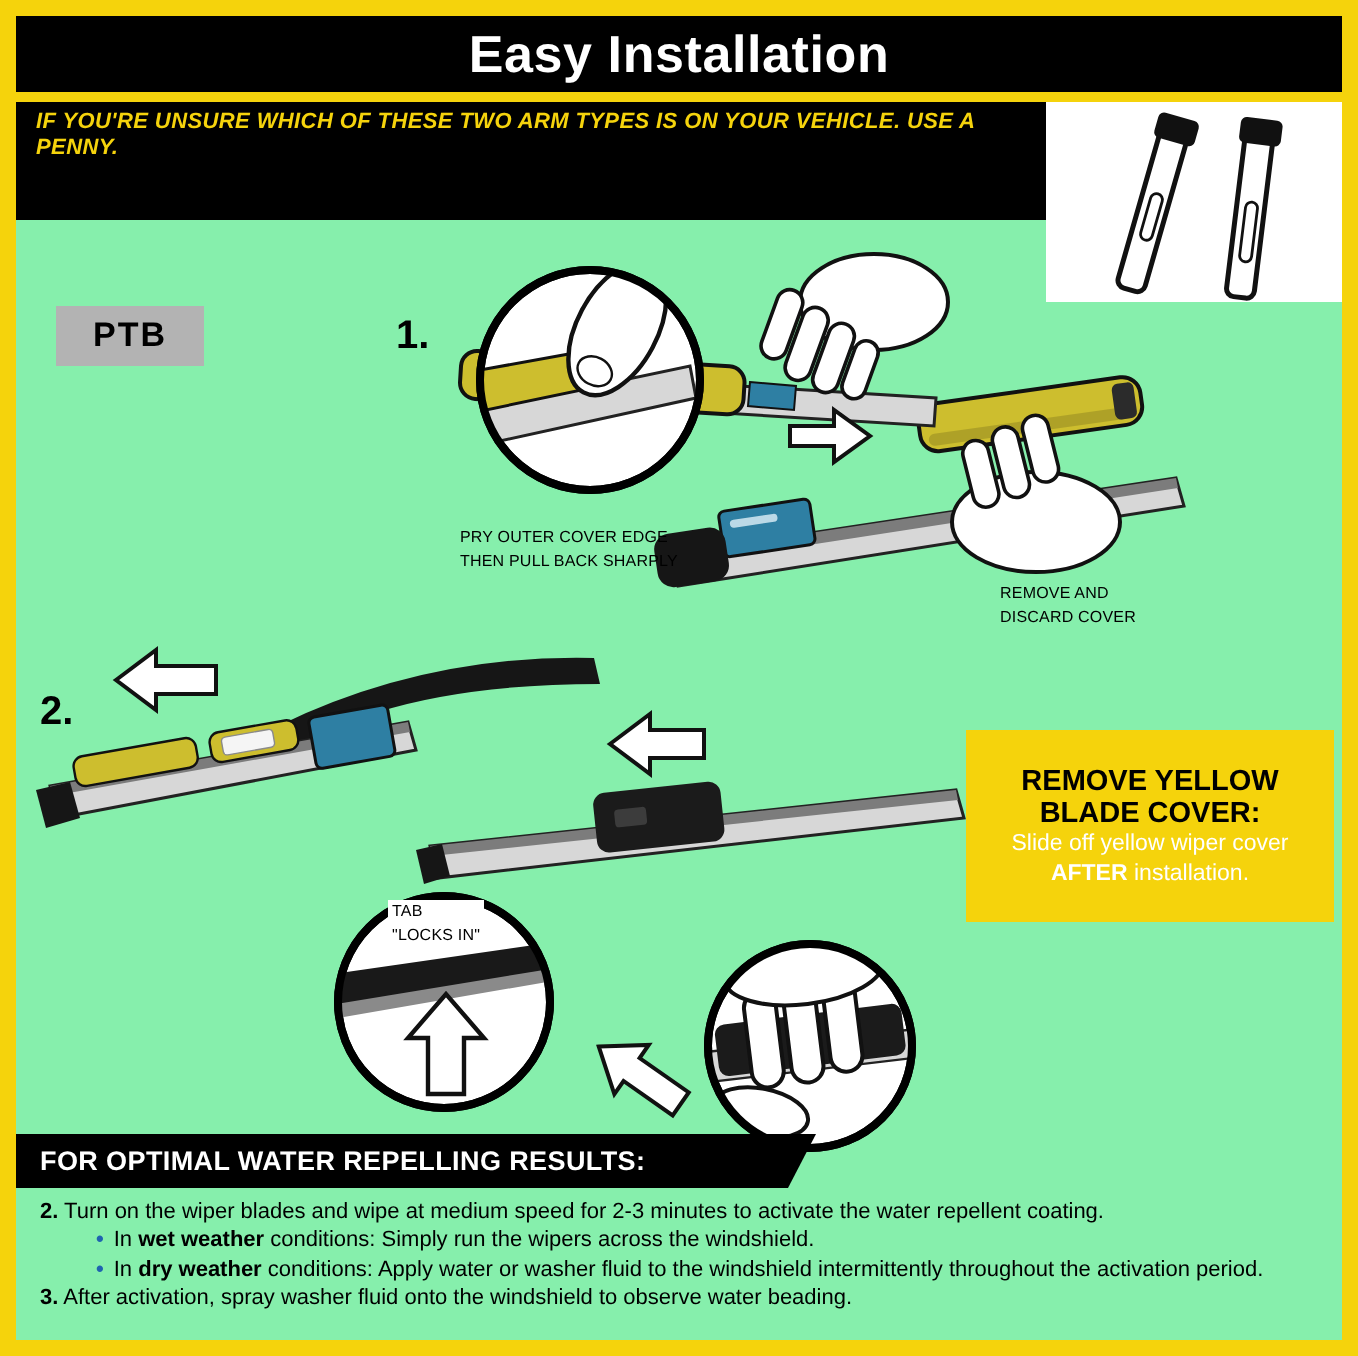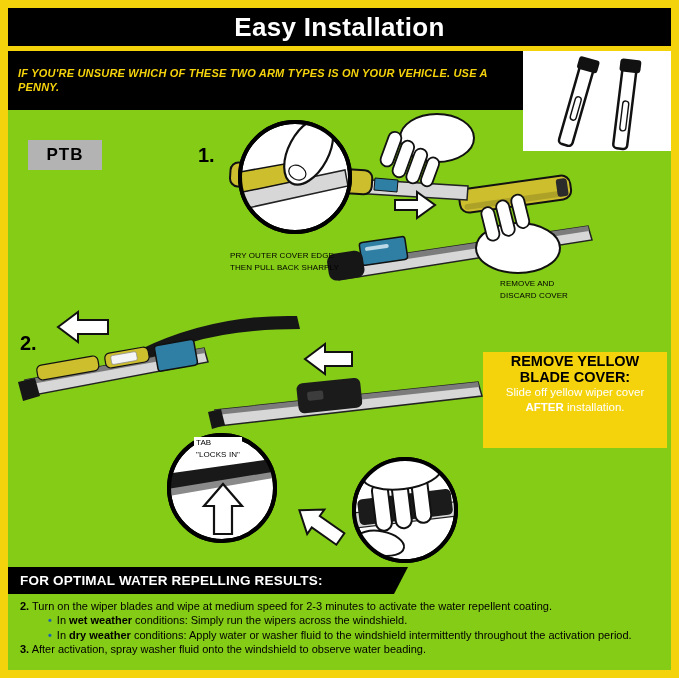--- a/index.html
+++ b/index.html
@@ -1,44 +1,44 @@
 <!DOCTYPE html>
 <html><head>
 <meta charset="utf-8">
 <style>
   * { margin:0; padding:0; box-sizing:border-box; }
   html,body { background:#fff; }
   body { font-family:"Liberation Sans", sans-serif; width:679px; }
   .page { position:relative; width:679px; height:678px; background:#f5d30c; overflow:hidden; }
-  .inner { position:absolute; left:8px; top:8px; width:663px; height:662px; background:#84cc16; }
+  .inner { position:absolute; left:8px; top:8px; width:663px; height:662px; background:#86efac; }
   .title-bar { position:absolute; left:0; top:0; width:100%; height:38px; background:#000;
                display:flex; align-items:center; justify-content:center; }
   .title-bar span { color:#fff; font-weight:bold; font-size:26px; letter-spacing:.3px; }
   .divider { position:absolute; left:0; top:38px; width:100%; height:5px; background:#f5d30c; }
   .warning { position:absolute; left:0; top:43px; width:100%; height:59px; background:#000;
-             display:flex; flex-direction:column; justify-content:center; gap:5px; padding:4px 158px 4px 10px; }
+             display:flex; flex-direction:row; justify-content:center; gap:5px; padding:4px 158px 4px 10px; }
   .warning p { color:#f5d30c; font-weight:bold; font-style:italic; font-size:11px; line-height:1.2; letter-spacing:.2px; }
   .arms { position:absolute; top:43px; right:0; width:148px; height:100px; background:#fff; z-index:2; }
-  .main { position:absolute; top:102px; left:0; width:100%; height:455px; }
+  .main { position:absolute; top:115px; left:0; width:100%; height:455px; }
   .ptb { position:absolute; left:20px; top:30px; width:74px; height:30px; background:#b3b3b3;
          display:flex; align-items:center; justify-content:center; font-weight:bold; font-size:17px;
          letter-spacing:1px; z-index:3; }
   .step-num { position:absolute; font-weight:bold; font-size:20px; z-index:3; }
   .s1 { left:190px; top:34px; }
   .s2 { left:12px; top:222px; }
   .scene1 { position:absolute; left:175px; top:2px; z-index:1; }
   .scene2 { position:absolute; left:0px; top:198px; z-index:1; }
   .caption { position:absolute; font-size:8px; font-weight:normal; line-height:1.5; color:#000;
              z-index:3; letter-spacing:.1px; }
   .cap-pry { left:222px; top:140px; }
   .cap-discard { left:492px; top:168px; }
   .cap-tab { left:186px; top:327px; background:#fff; padding:0 2px; }
   .cap-remove { left:458px; top:403px; }
   .yellow-box { position:absolute; left:475px; top:242px; width:184px; height:96px; background:#f5d30c;
-                text-align:center; padding-top:1px; z-index:2; }
+                text-align:center; padding-top:18px; z-index:2; }
   .yb-title { font-size:14.5px; font-weight:bold; line-height:1.12; color:#000; }
   .yb-body { margin-top:0; font-size:11.5px; color:#fff; line-height:1.3; }
   .yb-body b { font-weight:bold; }
   .footer-bar { position:absolute; top:559px; left:0; width:400px; height:27px; background:#000;
                 clip-path:polygon(0 0,100% 0,96.5% 100%,0 100%); display:flex; align-items:center;
                 padding-left:12px; z-index:2; }
   .footer-bar span { color:#fff; font-weight:bold; font-size:13.5px; letter-spacing:.2px; }
   .list { position:absolute; top:591px; left:12px; width:645px; font-size:11px; line-height:14.3px; color:#000; }
   .list .num { font-weight:bold; }
   .bullet-row { padding-left:28px; }

